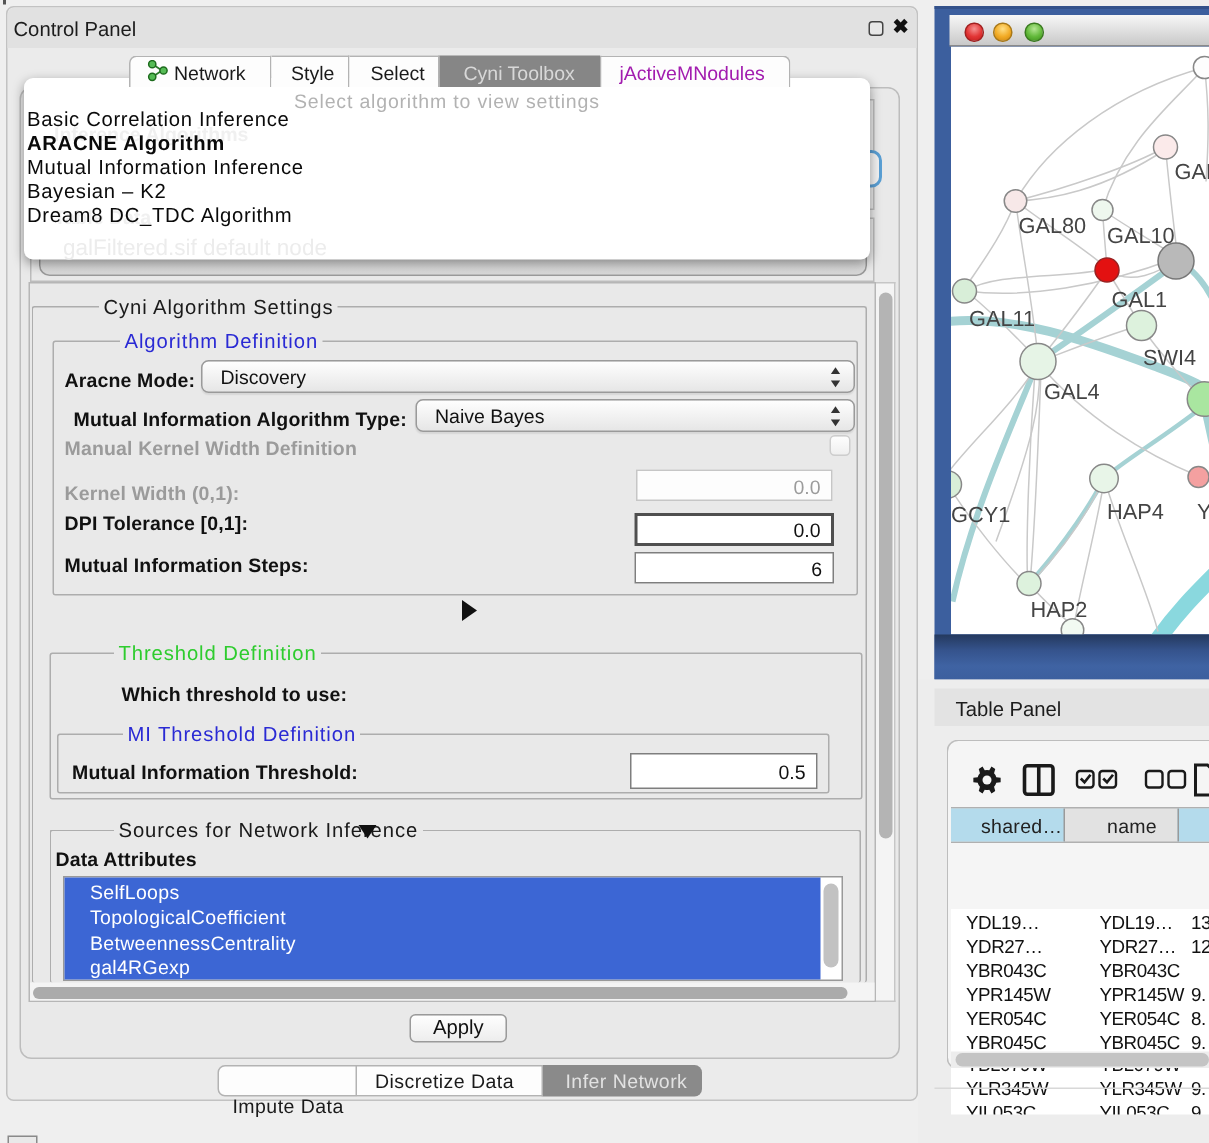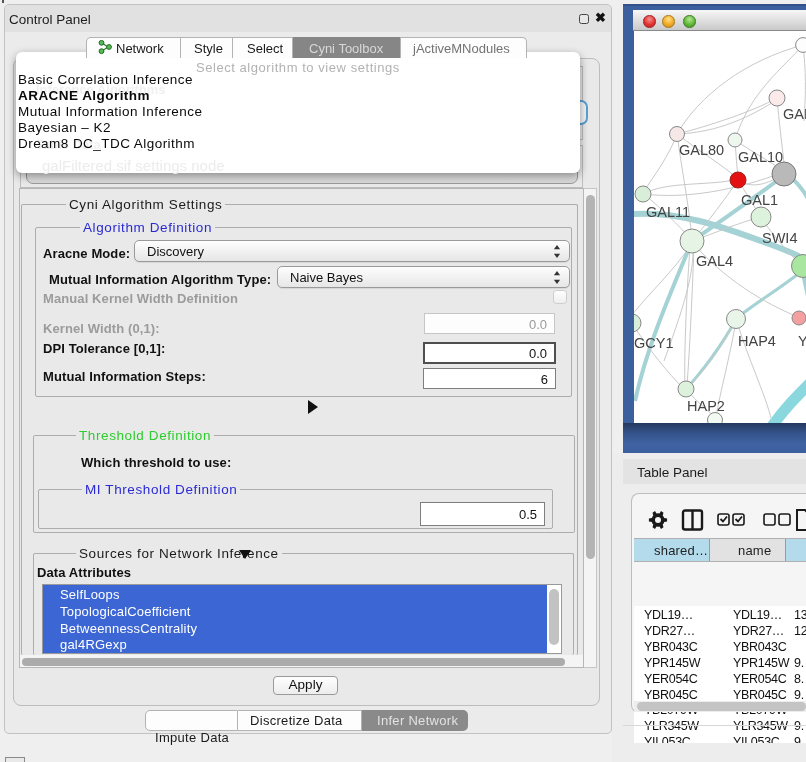--- a/index.html
+++ b/index.html
@@ -39,21 +39,21 @@
     <line x1="4" y1="3" x2="10" y2="7" stroke="#2a7a2a" stroke-width="1.2"></line>
     <line x1="4" y1="11" x2="10" y2="7" stroke="#2a7a2a" stroke-width="1.2"></line>
     <circle cx="3.5" cy="2.8" r="2.4" fill="#55bb55" stroke="#1d6b1d"></circle>
     <circle cx="3.5" cy="11.2" r="2.4" fill="#55bb55" stroke="#1d6b1d"></circle>
     <circle cx="11" cy="7" r="2.4" fill="#55bb55" stroke="#1d6b1d"></circle>
   </svg>
   <div class="abs" style="left:30px; top:4px; font-size:13px; color:#1a1a1a;">Network</div>
   <div class="abs" style="left:108px; top:4px; font-size:13px; color:#1a1a1a;">Style</div>
   <div class="abs" style="left:161px; top:4px; font-size:13px; color:#1a1a1a;">Select</div>
   <div class="abs" style="left:223px; top:4px; font-size:13px; color:#d8d8d8;text-align:center;">Cyni Toolbox</div>
-  <div class="abs" style="left:327px; top:4px; font-size:13px; color:#737373;">jActiveMNodules</div>
+  <div class="abs" style="left:327px; top:4px; font-size:13px; color:#a21caf;">jActiveMNodules</div>
 </div>
 
 <div class="abs" id="content" style="left:13px; top:58px; width:587px; height:648px; background:#e9e9e9; border:1px solid #bdbdbd; border-radius:8px;"></div>
 
 <div class="abs" style="left:20px; top:66px; width:563px; height:74px; border:1px solid #bcbcbc; background:#e9e9e9;"></div>
 <div class="abs" style="left:553px; top:100px; width:35px; height:25px; border:2.5px solid #5a9fd4; border-radius:7px; background:#f2f2f2;"></div>
 <div class="abs" style="left:20px; top:145px; width:563px; height:43px; border:1px solid #bcbcbc; background:#e9e9e9;"></div>
 <div class="abs" style="left:26px; top:150px; width:552px; height:34px; border:1px solid #9a9a9a; border-radius:7px; background:linear-gradient(#fdfdfd,#d8d8d8);"></div>
 
 <div class="abs" style="left:19px; top:188px; width:565px; height:480px; border:1px solid #b6b6b6; background:#e9e9e9;"></div>
@@ -100,38 +100,39 @@
 </div>
 
 <div class="abs" style="left:308px; top:400px; width:0; height:0; border-left:10px solid #111; border-top:7px solid transparent; border-bottom:7px solid transparent;"></div>
 
 <div class="gbox" style="left:33px; top:435px; width:542px; height:98px;"></div>
 <div class="gtit" style="left:36px; top:428px; color:#2ecc2e;">Threshold Definition</div>
 <div class="abs lbl" style="left:81px; top:455px;">Which threshold to use:</div>
 
 <div class="gbox" style="left:38px; top:489px; width:515px; height:40px;"></div>
 <div class="gtit" style="left:42px; top:482px; color:#2a2ad4;">MI Threshold Definition</div>
+<div class="abs lbl" style="left:48px; top:507px;">Mutual Information Threshold:</div>
 <div class="fld" style="left:420px; top:502px; width:125px; height:24px; border:1px solid #7e7e7e;">
   <span style="top:4px;">0.5</span>
 </div>
 
 <div class="gbox" style="left:33px; top:553px; width:541px; height:102px; border-bottom:none;"></div>
 <div class="gtit" style="left:36px; top:546px;">Sources for Network Inference</div>
 <div class="abs" style="left:239px; top:550px; width:0; height:0; border-top:9px solid #111; border-left:6.5px solid transparent; border-right:6.5px solid transparent;"></div>
 <div class="abs lbl" style="left:37px; top:565px;">Data Attributes</div>
 <div class="abs" style="left:42px; top:584px; width:520px; height:70px; border:1px solid #999; background:#fff;"></div>
 <div class="abs" style="left:43px; top:585px; width:504px; height:68px; background:#3c66d4;"></div>
 <div class="abs" style="left:60px; top:587px; font-size:13px; color:#fff; line-height:16.8px; letter-spacing:0.2px;">SelfLoops<br>TopologicalCoefficient<br>BetweennessCentrality<br>gal4RGexp</div>
 <div class="abs" style="left:549px; top:589px; width:10px; height:56px; background:#c2c2c2; border-radius:5px;"></div>
 
 <div class="abs" id="popup" style="left:16px; top:52px; width:564px; height:121px; background:#ffffff; border-radius:6px; box-shadow:0 3px 8px rgba(0,0,0,0.4);"></div>
 <div class="abs" style="left:196px; top:60px; font-size:13px; color:#b2b2b2; letter-spacing:0.55px;">Select algorithm to view settings</div>
 <div class="abs" style="left:36px; top:82px; font-size:13px; color:#f0f0f0; font-weight:bold;">Inference Algorithms</div>
 <div class="abs" style="left:36px; top:137px; font-size:13px; color:#f0f0f0; font-weight:bold;">Table Data</div>
-<div class="abs" style="left:42px; top:157px; font-size:15px; color:#ececec;">galFiltered.sif settings node</div>
+<div class="abs" style="left:42px; top:157px; font-size:15px; color:#ececec;">galFiltered.sif default node</div>
 <div class="abs" id="poplist" style="left:18px; top:71.5px; font-size:13.5px; color:#0a0a0a; line-height:16.1px; letter-spacing:0.45px;">
   <div>Basic Correlation Inference</div>
   <div class="b">ARACNE Algorithm</div>
   <div>Mutual Information Inference</div>
   <div>Bayesian – K2</div>
   <div>Dream8 DC_TDC Algorithm</div>
 </div>
 
 <div class="abs" style="left:273px; top:676px; width:65px; height:19px; background:linear-gradient(#fefefe,#ededed); border:1px solid #9a9a9a; border-radius:4px; text-align:center; font-size:13.5px; color:#111;">Apply</div>
 

